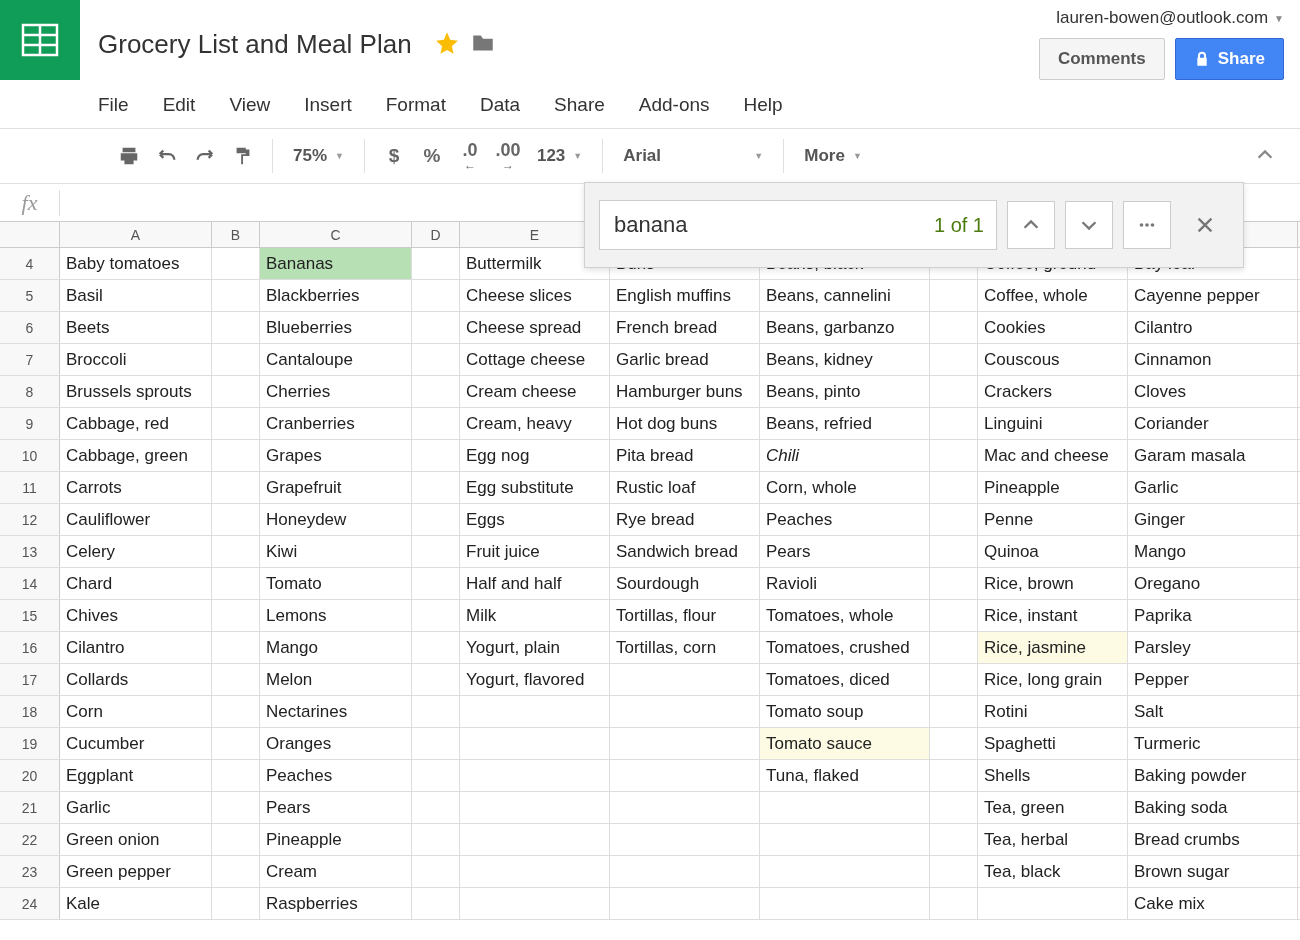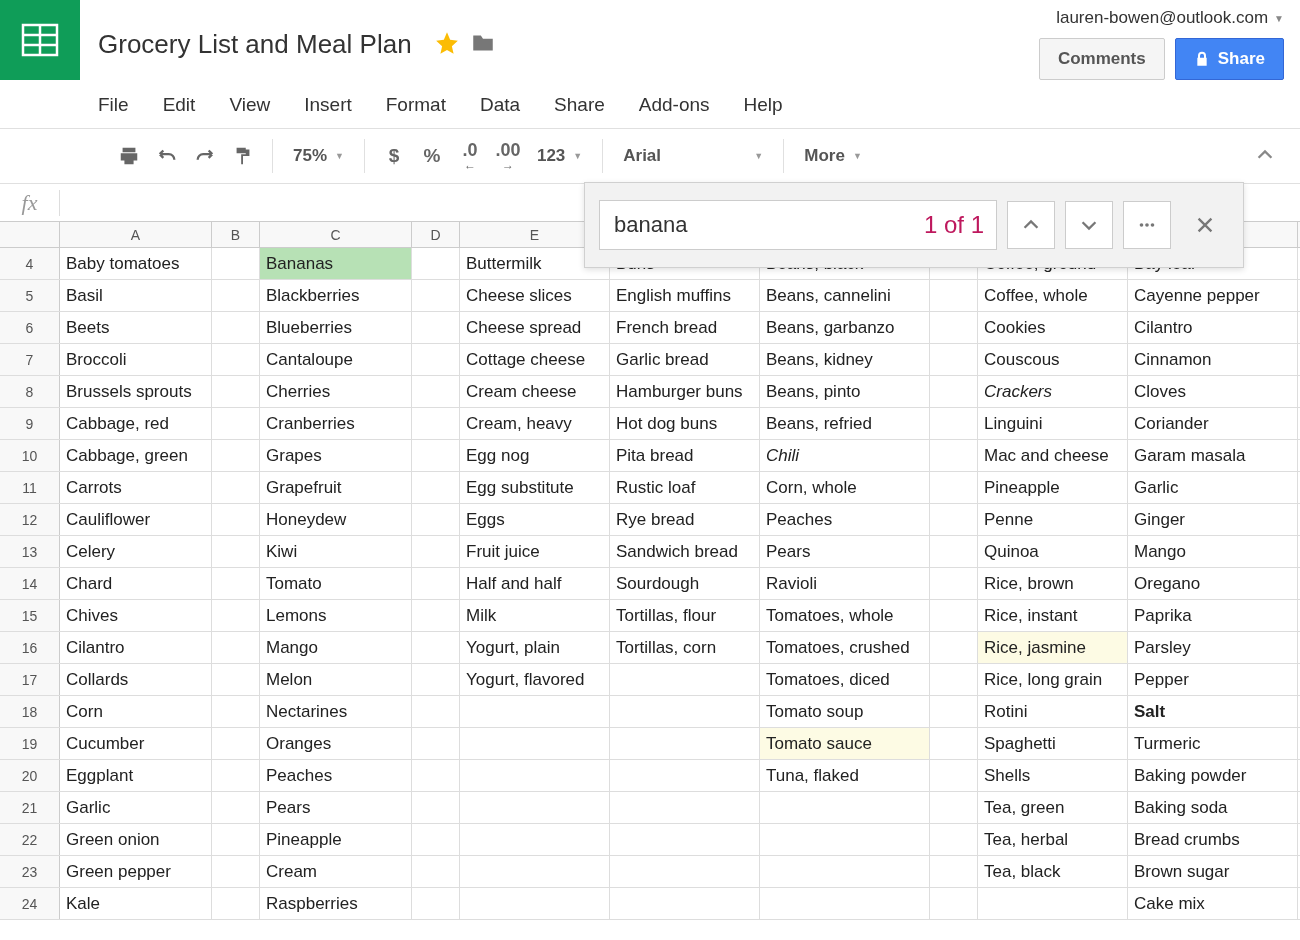--- a/index.html
+++ b/index.html
@@ -235,21 +235,21 @@
   align-items: center;
   padding: 0 12px;
 }
 .find-input {
   flex: 1;
   border: none;
   outline: none;
   font-size: 22px;
   color: #333;
 }
-.find-count { font-size: 24px; color: #be185d; padding-left: 8px; }
+.find-count { font-size: 20px; color: #4d7c0f; padding-left: 8px; }
 .find-btn {
   width: 48px;
   height: 48px;
   background: #fff;
   border: 1px solid #ccc;
   display: flex;
   align-items: center;
   justify-content: center;
   color: #777;
   font-size: 22px;
@@ -455,21 +455,21 @@
       <div class="grid-row">
         <div class="row-head">8</div>
         <div class="cell" style="width: 152px;">Brussels sprouts</div>
         <div class="cell" style="width: 48px;"></div>
         <div class="cell" style="width: 152px;">Cherries</div>
         <div class="cell" style="width: 48px;"></div>
         <div class="cell" style="width: 150px;">Cream cheese</div>
         <div class="cell" style="width: 150px;">Hamburger buns</div>
         <div class="cell" style="width: 170px;">Beans, pinto</div>
         <div class="cell" style="width: 48px;"></div>
-        <div class="cell" style="width: 150px; font-style: italic;">Crackers</div>
+        <div class="cell" style="width: 150px;">Crackers</div>
         <div class="cell" style="width: 170px;">Cloves</div>
       </div>
       <div class="grid-row">
         <div class="row-head">9</div>
         <div class="cell" style="width: 152px;">Cabbage, red</div>
         <div class="cell" style="width: 48px;"></div>
         <div class="cell" style="width: 152px;">Cranberries</div>
         <div class="cell" style="width: 48px;"></div>
         <div class="cell" style="width: 150px;">Cream, heavy</div>
         <div class="cell" style="width: 150px;">Hot dog buns</div>
@@ -586,21 +586,21 @@
         <div class="row-head">18</div>
         <div class="cell" style="width: 152px;">Corn</div>
         <div class="cell" style="width: 48px;"></div>
         <div class="cell" style="width: 152px;">Nectarines</div>
         <div class="cell" style="width: 48px;"></div>
         <div class="cell" style="width: 150px;"></div>
         <div class="cell" style="width: 150px;"></div>
         <div class="cell" style="width: 170px;">Tomato soup</div>
         <div class="cell" style="width: 48px;"></div>
         <div class="cell" style="width: 150px;">Rotini</div>
-        <div class="cell" style="width: 170px; font-weight: bold;">Salt</div>
+        <div class="cell" style="width: 170px;">Salt</div>
       </div>
       <div class="grid-row">
         <div class="row-head">19</div>
         <div class="cell" style="width: 152px;">Cucumber</div>
         <div class="cell" style="width: 48px;"></div>
         <div class="cell" style="width: 152px;">Oranges</div>
         <div class="cell" style="width: 48px;"></div>
         <div class="cell" style="width: 150px;"></div>
         <div class="cell" style="width: 150px;"></div>
         <div class="cell hl-yellow" style="width: 170px;">Tomato sauce</div>

